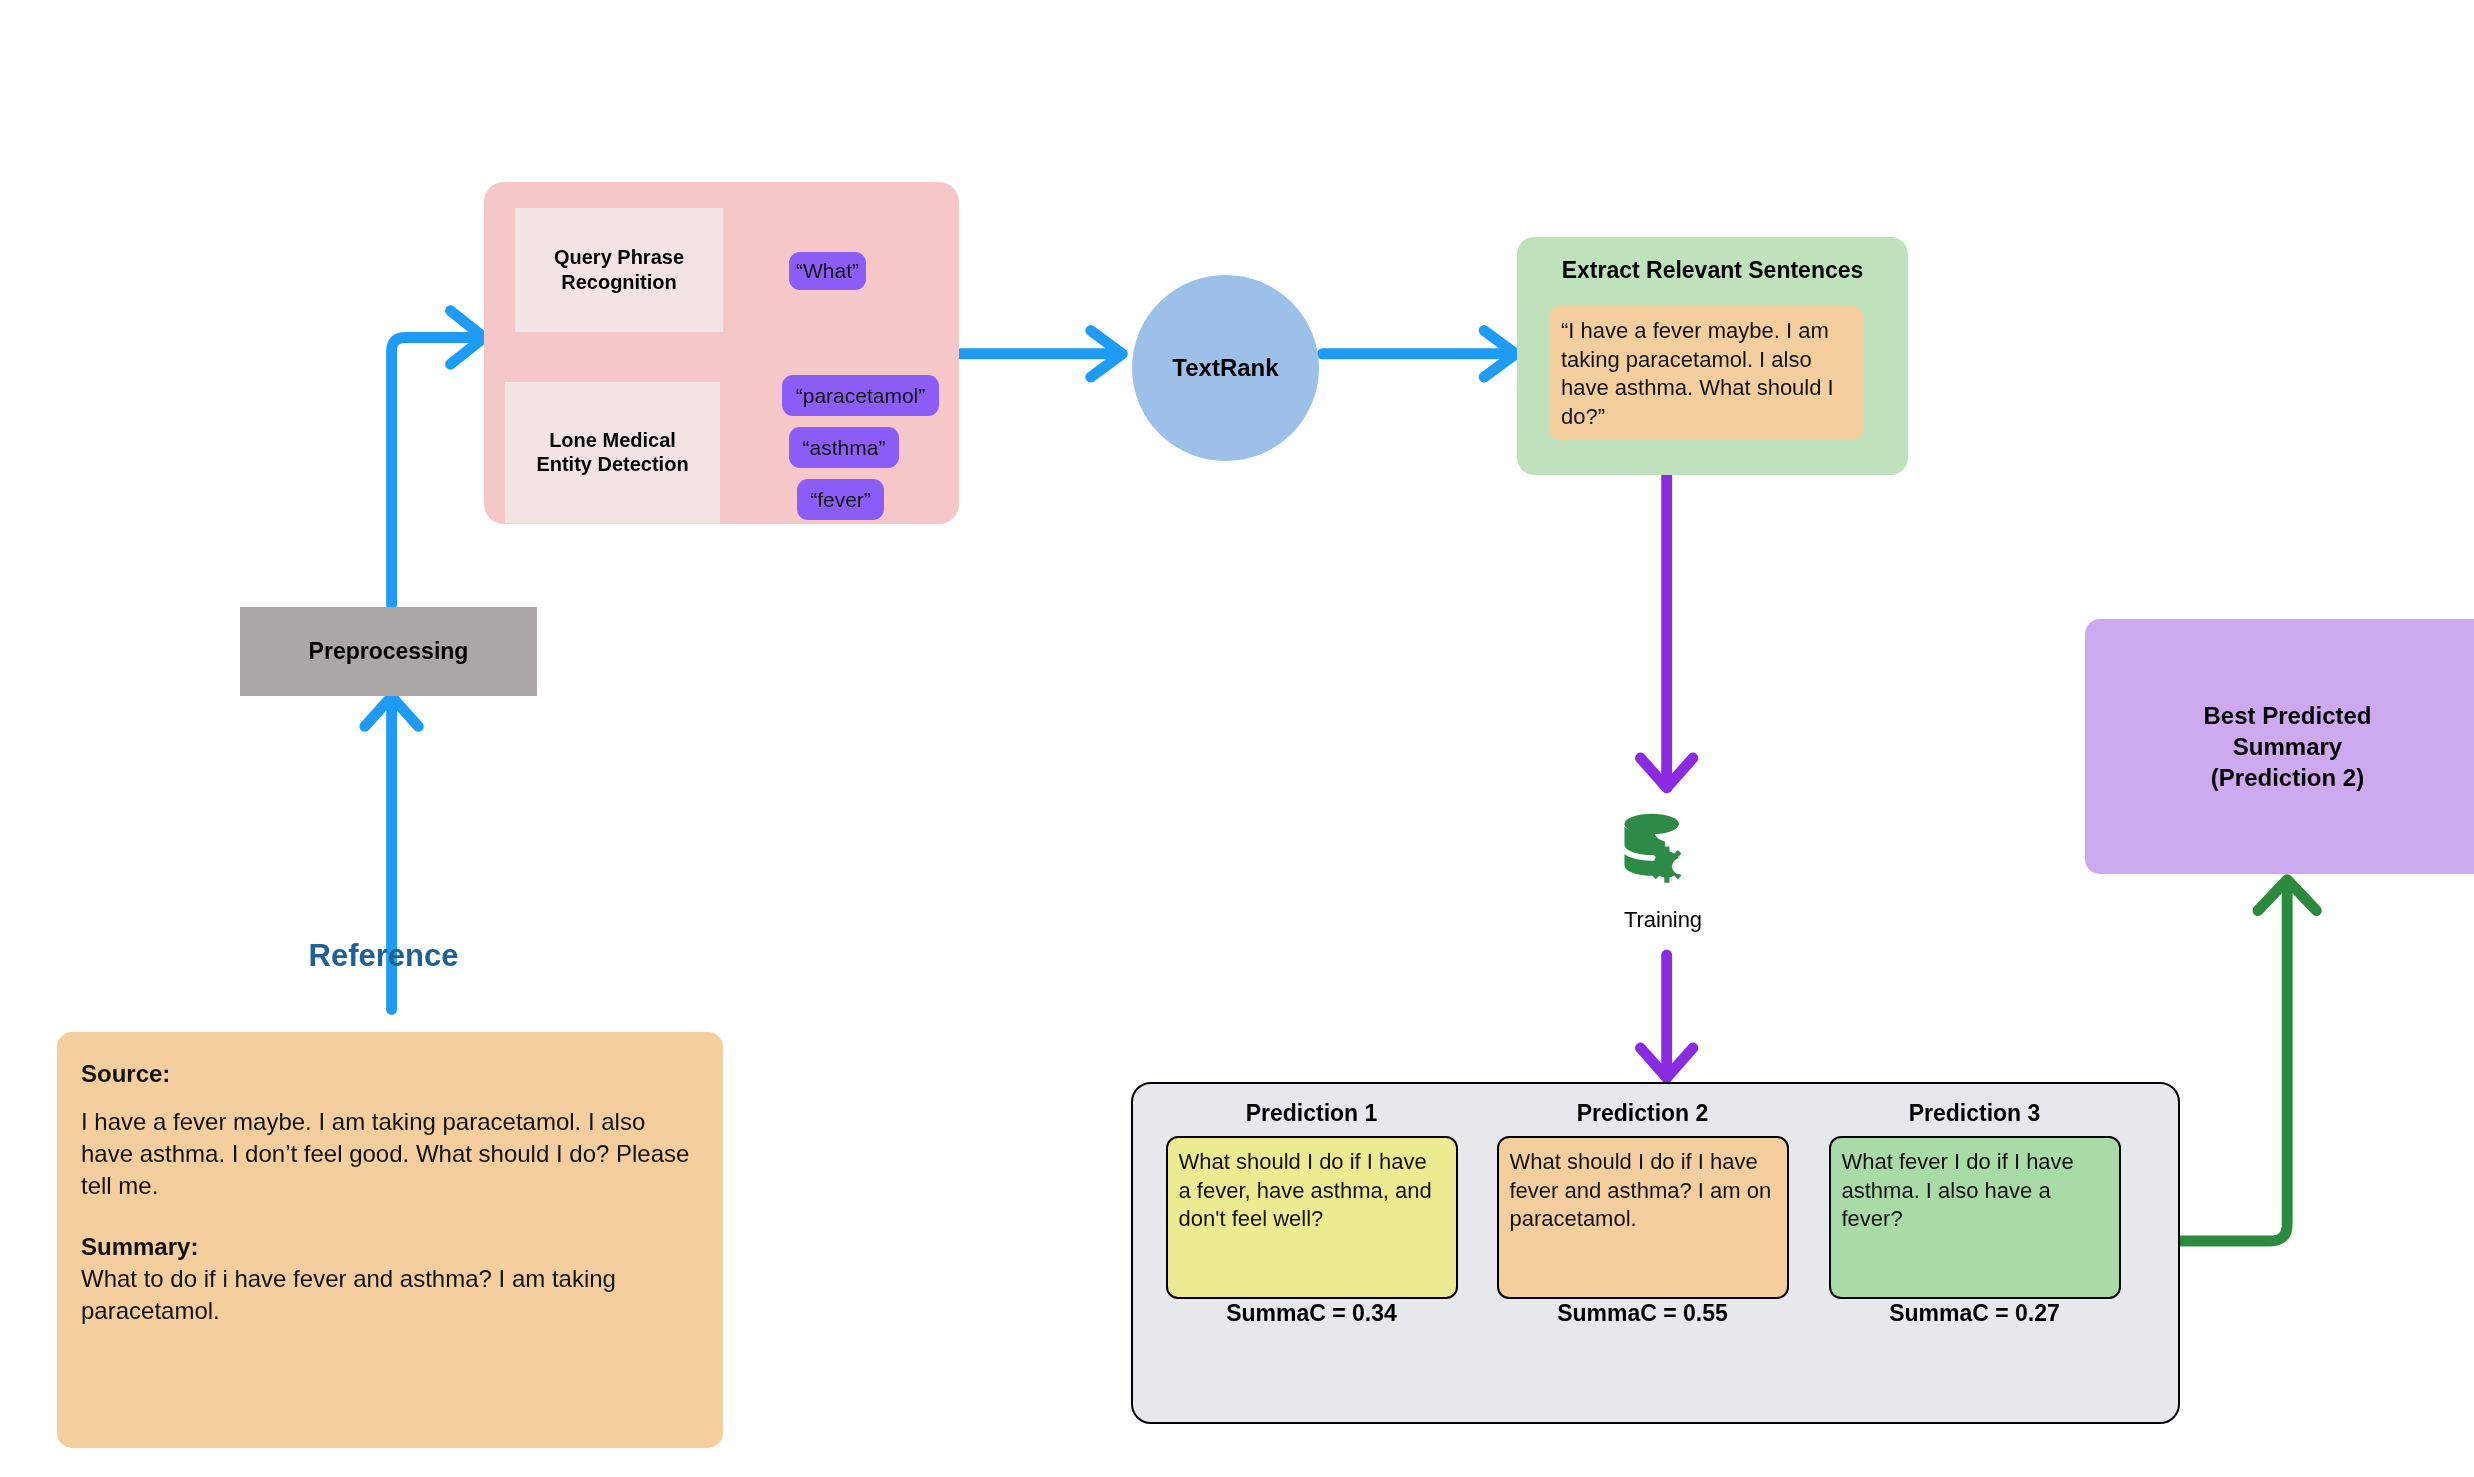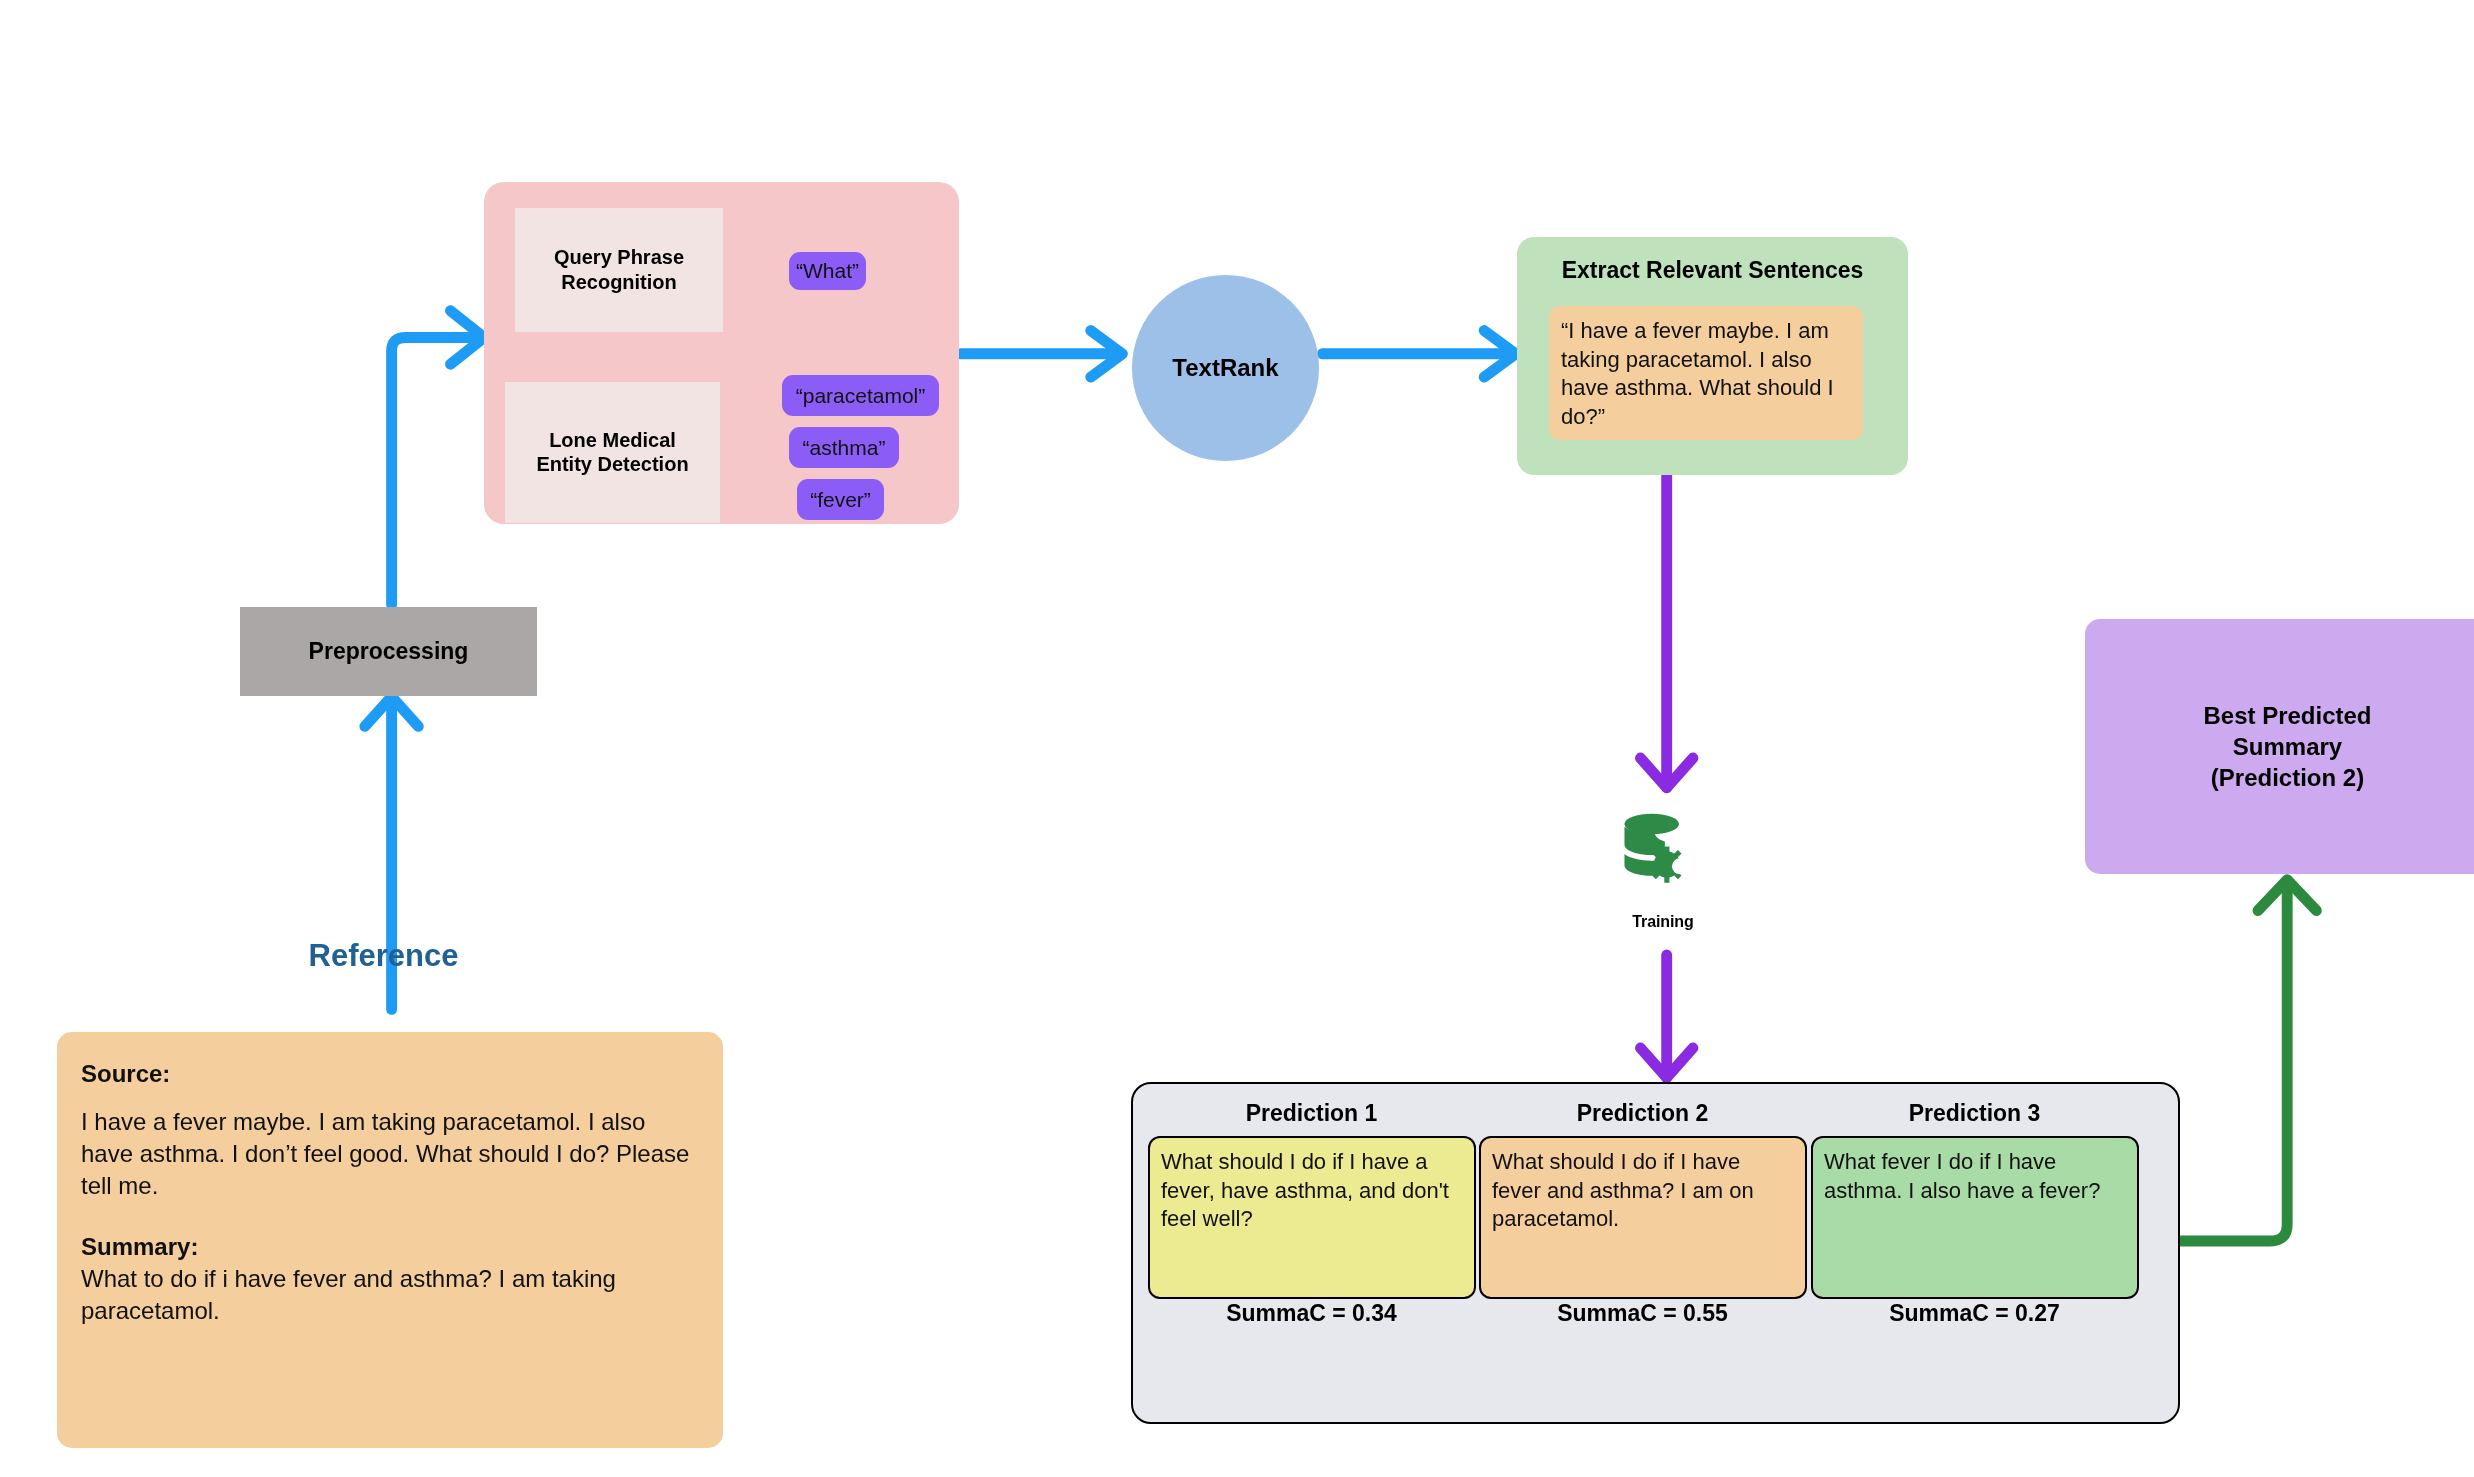--- a/index.html
+++ b/index.html
@@ -156,23 +156,23 @@
   #source-card .gap { height: 16px; }
   #source-card .gap2 { height: 28px; }
 
   
   #training-wrap {
     left: 1596px; top: 809px;
     width: 134px;
     text-align: center;
   }
   #training-label {
-    margin-top: 8px;
-    font-weight: bold;
-    font-size: 16px;
+    margin-top: 2px;
+    font-weight: normal;
+    font-size: 22px;
     color: #000000;
     letter-spacing: -0.1px;
   }
 
   
   #pred-panel {
     left: 1131px; top: 1082px;
     width: 1049px; height: 342px;
     background: #E7E8ED;
     border: 2px solid #000000;
@@ -188,21 +188,21 @@
   #pred-col-2 { left: 346px; }
   #pred-col-3 { left: 678px; }
   .pred-title {
     text-align: center;
     font-weight: bold;
     font-size: 23px;
     color: #000000;
   }
   .pred-card {
     margin: 9px auto 0 auto;
-    width: 328px;
+    width: 292px;
     height: 163px;
     border: 2.5px solid #000000;
     border-radius: 12px;
     box-sizing: border-box;
     padding: 10px 11px;
     font-size: 22px;
     line-height: 1.30;
     color: #111111;
   }
   #pred-card-1 { background: #EDEB92; }

